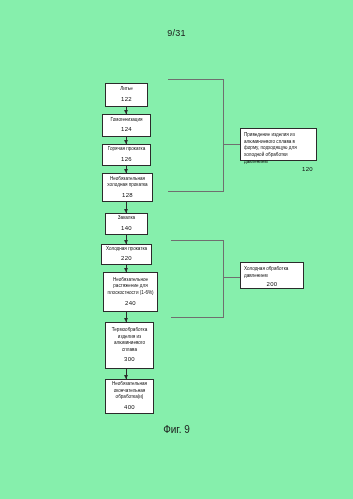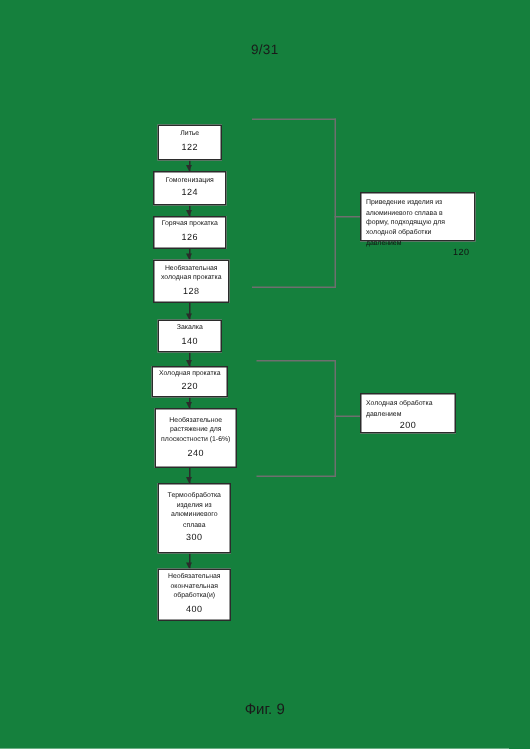--- a/index.html
+++ b/index.html
@@ -14,21 +14,21 @@
     font-family: "Liberation Sans", sans-serif;
     color: #111111;
     overflow: hidden;
   }
 
   #page {
     position: absolute;
     left: 0; top: 0;
     width: 353px;
     height: 499px;
-    background: #15803d;
+    background: #86efac;
     text-decoration: underline;
   }
 
   .page-number {
     position: absolute;
     top: 28px;
     left: 0;
     width: 353px;
     text-align: center;
     font-size: 9px;
@@ -37,21 +37,20 @@
   }
 
   .fig-caption {
     position: absolute;
     top: 424px;
     left: 0;
     width: 353px;
     text-align: center;
     font-size: 10px;
     color: #1a1a1a;
-    margin-top: 44px;
   }
 
   
   .node {
     position: absolute;
     box-sizing: border-box;
     border: 1px solid #2b2b2b;
     background: #ffffff;
     font-size: 4.6px;
     line-height: 1.45;

